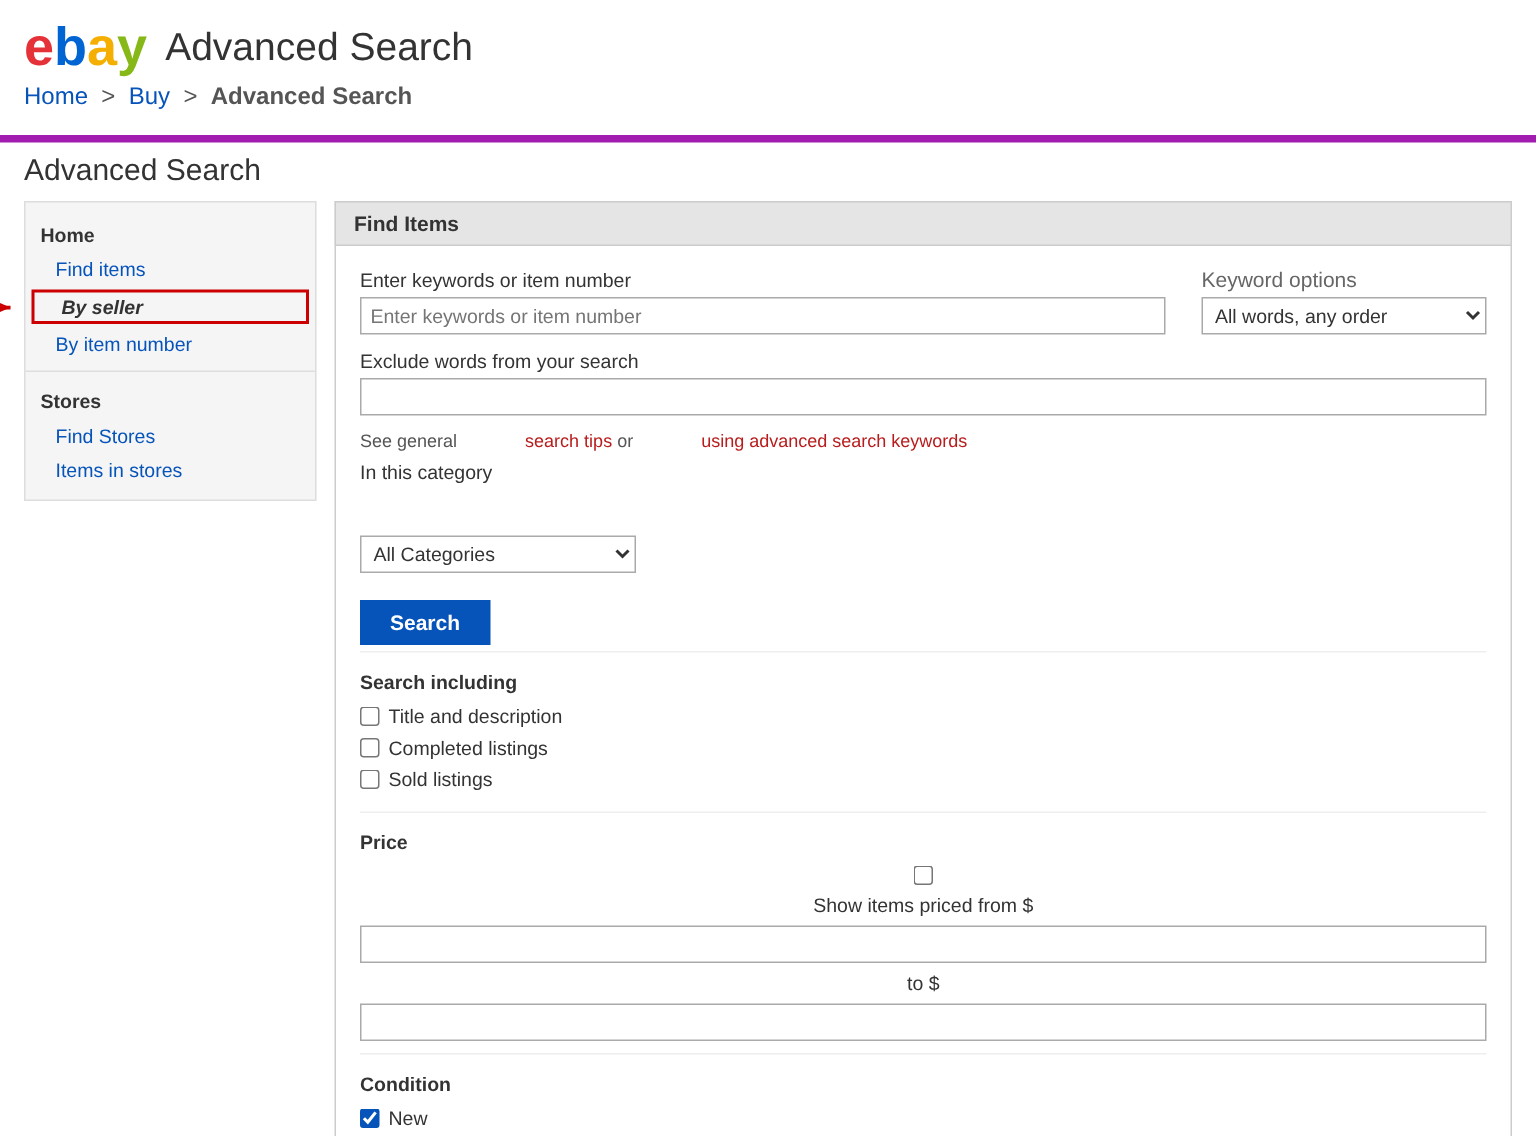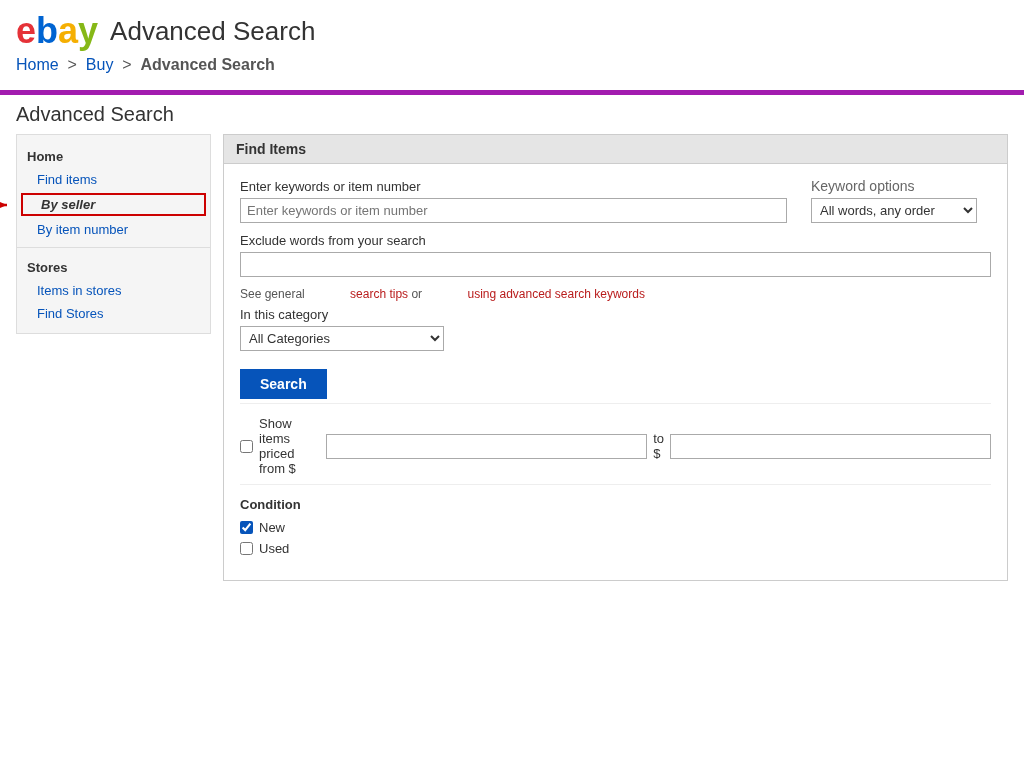--- a/index.html
+++ b/index.html
@@ -36,37 +36,37 @@
     .form-row { margin-bottom: 10px; }
     .form-label { font-size: 13px; color: #333; margin-bottom: 4px; display: block; }
     .form-label-inline { font-size: 14px; color: #666; }
 
     .keyword-row { display: flex; gap: 24px; align-items: flex-end; }
     .keyword-input-wrap { flex: 1; }
     .keyword-options-wrap { min-width: 180px; }
 
     input[type="text"] { width: 100%; border: 1px solid #aaa; padding: 4px 6px; font-size: 13px; color: #333; }
     select { border: 1px solid #aaa; padding: 3px 4px; font-size: 13px; color: #333; background: #fff; cursor: pointer; }
-    .keyword-options-select { width: 166px; }
+    .keyword-options-select { width: 190px; }
 
     .exclude-input { width: 300px; }
     .search-tips-line { font-size: 12px; color: #555; margin: 6px 0; }
     .search-tips-line a { color: #b91c1c; text-decoration: none; margin-left: 42px; }
 
-    .category-select { width: 204px; }
+    .category-select { width: 184px; margin-top: 31px; }
 
     .search-btn { background: #0654ba; color: #fff; border: none; padding: 7px 20px; font-size: 14px; font-weight: bold; cursor: pointer; margin-top: 8px; }
 
     .sub-section { padding-top: 12px; padding-bottom: 4px; border-top: 1px solid #eee; margin-top: 4px; }
     .sub-section-title { font-size: 13px; font-weight: bold; color: #333; margin-bottom: 8px; }
 
     .checkbox-row { display: flex; align-items: center; gap: 6px; margin-bottom: 6px; font-size: 13px; }
     .checkbox-row input[type="checkbox"] { margin: 0; cursor: pointer; }
 
-    .price-row { display: flex; align-items: center; gap: 6px; font-size: 13px; }
+    .price-row { display: flex; align-items: center; gap: 6px; font-size: 13px; flex-direction: column; }
     .price-input { width: 130px; border: 1px solid #aaa; padding: 3px 5px; font-size: 13px; }
 
     
     input[type="checkbox"].checked-blue {
       accent-color: #0654ba;
     }
   </style>
 </head>
 <body>
 
@@ -100,22 +100,22 @@
           <marker id="arrowhead" markerWidth="8" markerHeight="7" refX="8" refY="3.5" orient="auto">
             <polygon points="0 0, 8 3.5, 0 7" fill="#cc0000"></polygon>
           </marker>
         </defs>
         <line x1="2" y1="18" x2="38" y2="18" stroke="#cc0000" stroke-width="2.5" marker-end="url(#arrowhead)"></line>
       </svg>
     </div>
     <a href="#" class="sidebar-link">By item number</a>
     <hr class="sidebar-section-divider">
     <div class="sidebar-section-title">Stores</div>
+    <a href="#" class="sidebar-link">Find Stores</a>
     <a href="#" class="sidebar-link">Items in stores</a>
-    <a href="#" class="sidebar-link">Find Stores</a>
   </div>
 
   <div id="content">
 
     <div class="section-header">Find Items</div>
     <div class="section-body">
 
       
       <div class="form-row">
         <div class="keyword-row">
@@ -158,23 +158,39 @@
           <option>Art</option>
           <option>Baby</option>
           <option>Books</option>
         </select>
       </div>
 
       
       <button class="search-btn">Search</button>
 
       
-
-      
       <div class="sub-section">
+        <div class="sub-section-title">Search including</div>
+        <div class="checkbox-row">
+          <input type="checkbox" style="">
+          <label>Title and description</label>
+        </div>
+        <div class="checkbox-row">
+          <input type="checkbox" style="">
+          <label>Completed listings</label>
+        </div>
+        <div class="checkbox-row">
+          <input type="checkbox" style="">
+          <label>Sold listings</label>
+        </div>
+      </div>
+
+      
+      <div class="sub-section">
+        <div class="sub-section-title">Price</div>
         <div class="price-row">
           <input type="checkbox" style="">
           <label>Show items priced from $</label>
           <input type="text" class="price-input" style="">
           <span>to $</span>
           <input type="text" class="price-input" style="">
         </div>
       </div>
 
       

